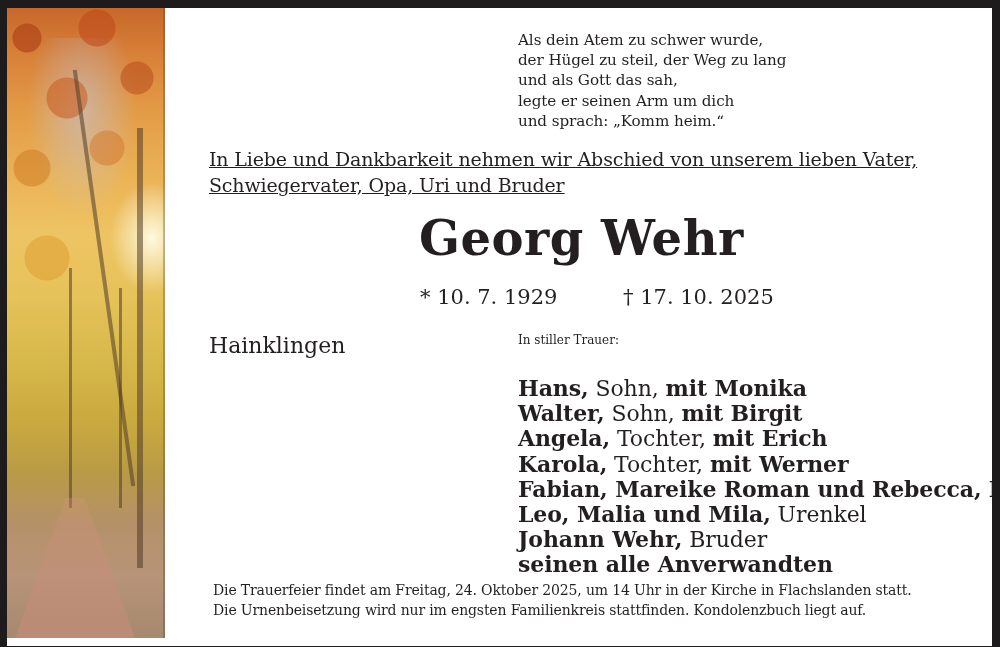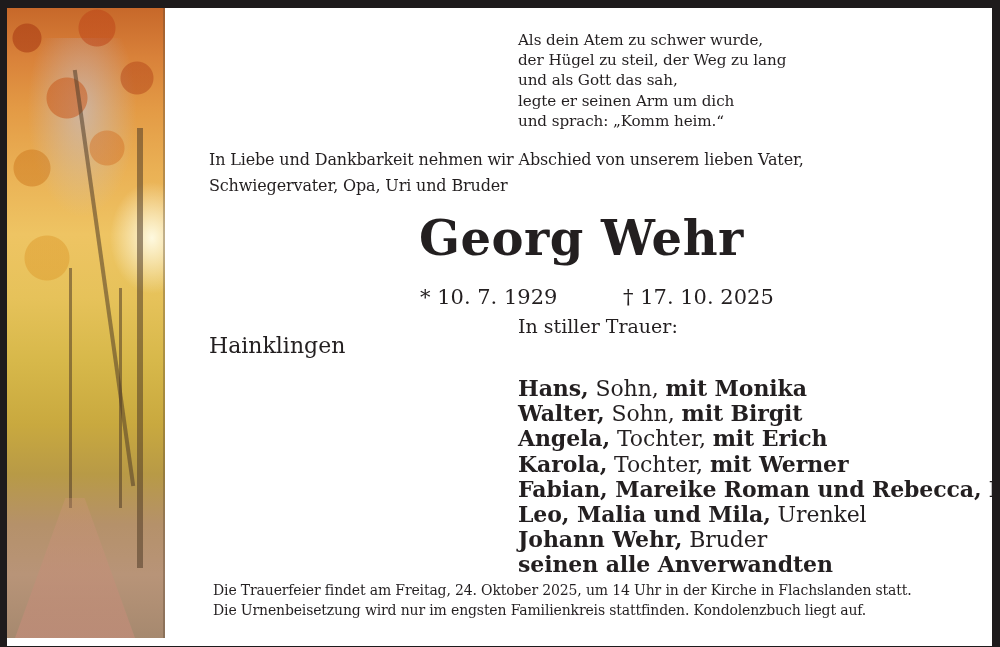--- a/index.html
+++ b/index.html
@@ -61,43 +61,44 @@
     }
     
     .poem {
       position: absolute; left: 511px; top: 22px;
       font-size: 15.2px; line-height: 20.2px;
       letter-spacing: -0.1px;
     }
     .poem div { white-space: nowrap; }
     .intro {
       position: absolute; left: 202px; top: 139px;
-      font-size: 16px; line-height: 25.5px;
+      font-size: 19px; line-height: 25.5px;
       letter-spacing: -0.15px;
+      text-decoration: underline;
     }
     .intro div { white-space: nowrap; }
     .name {
       position: absolute; left: 412px; top: 200px;
       font-size: 48px; font-weight: bold;
       letter-spacing: 0.5px; white-space: nowrap;
       line-height: 60px;
     }
     .born, .died {
       position: absolute; top: 277px;
       font-size: 21px; white-space: nowrap;
     }
     .born { left: 413px; }
     .died { left: 616px; }
     .place {
       position: absolute; left: 202px; top: 325px;
       font-size: 22px; white-space: nowrap;
     }
     .mourn-title {
-      position: absolute; left: 511px; top: 307px;
-      font-size: 19px; white-space: nowrap;
+      position: absolute; left: 511px; top: 325px;
+      font-size: 12px; white-space: nowrap;
     }
     .mourners {
       position: absolute; left: 511px; top: 368px;
       font-size: 22px; line-height: 25.2px;
       letter-spacing: -0.1px;
     }
     .mourners div { white-space: nowrap; }
     .mourners b { font-weight: bold; }
     .footer {
       position: absolute; left: 206px; top: 573px;

